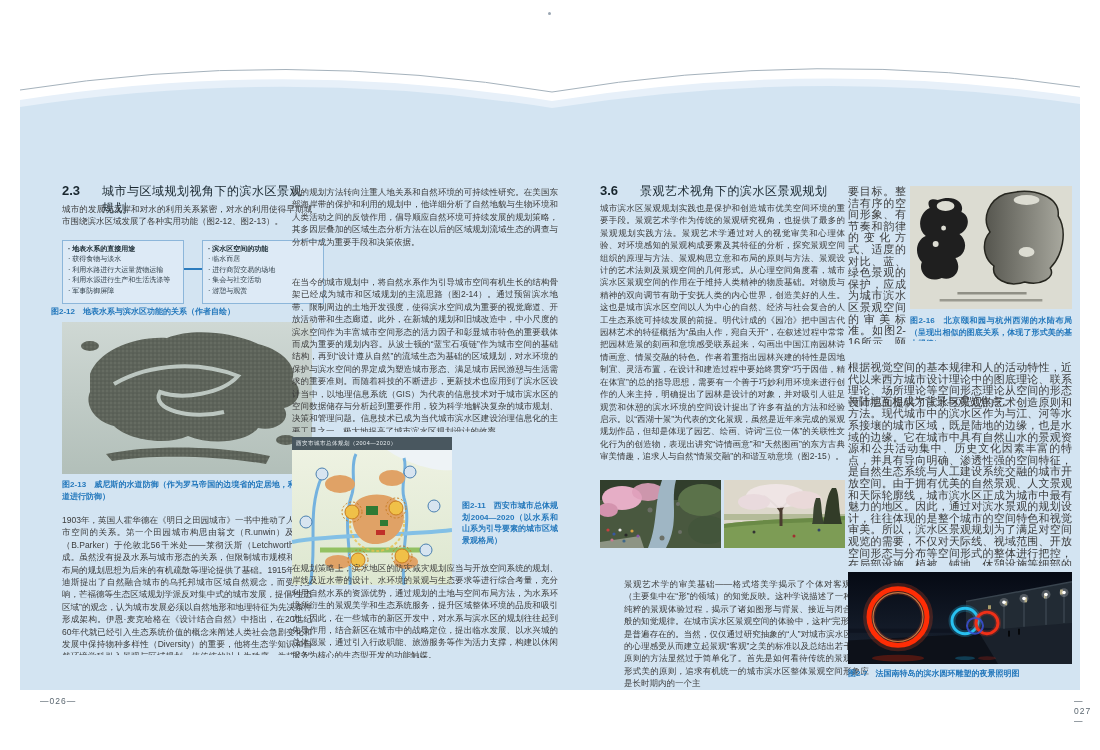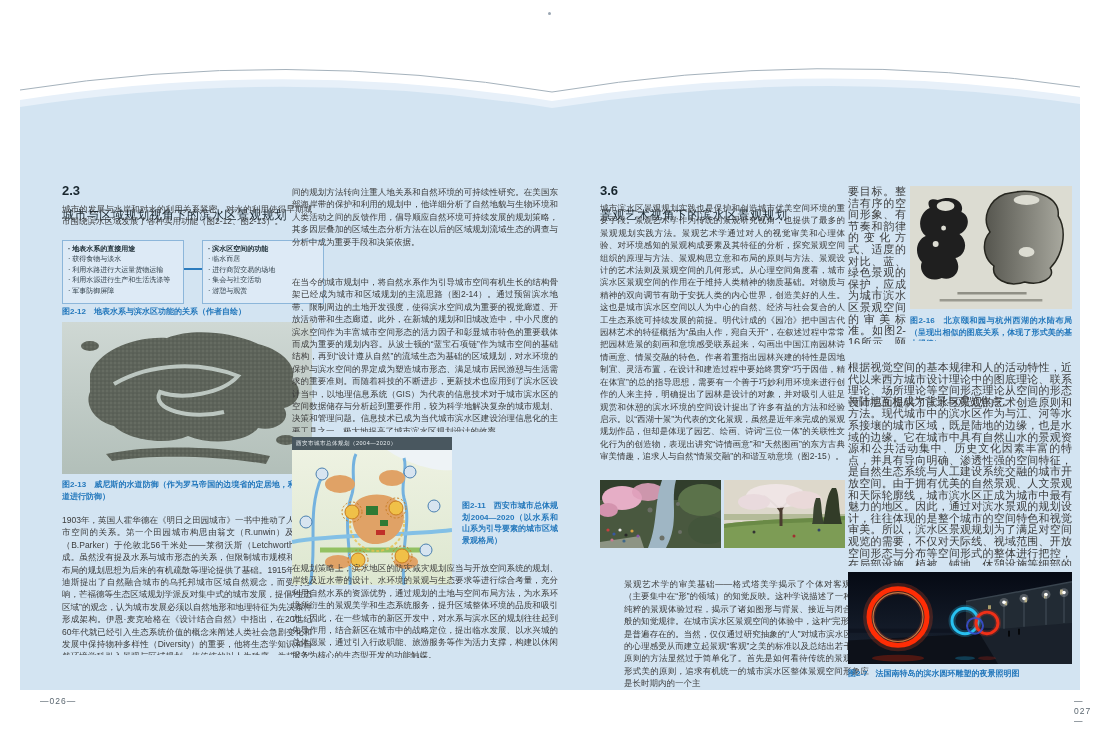--- a/index.html
+++ b/index.html
@@ -3,21 +3,21 @@
 <meta charset="utf-8">
 <style>
   html,body{margin:0;padding:0;background:#ffffff;}
   body{font-family:"Liberation Sans","DejaVu Sans",sans-serif;}
   #spread{position:relative;width:1100px;height:750px;background:#fff;overflow:hidden;}
   #bg-svg{position:absolute;left:0;top:0;z-index:0;}
   .layer{position:absolute;z-index:2;}
   .body-text{font-size:8.5px;line-height:12.4px;color:#3b3b3b;text-align:justify;overflow:hidden;}
   .body-text-sm{font-size:11px;line-height:11.6px;color:#3b3b3b;text-align:justify;overflow:hidden;}
   .caption{font-size:8px;line-height:11.5px;color:#2478bc;font-weight:bold;text-align:justify;overflow:hidden;}
-  .sec-head{display:flex;gap:9px;align-items:baseline;color:#18262e;flex-direction:column;}
+  .sec-head{display:flex;gap:22px;align-items:baseline;color:#18262e;}
   .sec-no{font-size:13px;font-weight:bold;}
   .sec-title{font-size:12px;font-weight:normal;letter-spacing:0.5px;}
   .diag-box{position:absolute;top:0;width:110px;min-height:56px;background:#ddeaf6;border:1px solid #8cb6da;padding:3px 5px;font-size:7px;line-height:10.4px;color:#34424c;}
   .diag-line{white-space:nowrap;overflow:hidden;}
   .diag-title{font-weight:bold;color:#203038;}
   .diag-arrow{position:absolute;left:122px;top:28px;width:24px;height:2px;background:#2b7bbd;}
   .diag-arrow:after{content:"";position:absolute;right:-7px;top:-4px;border-left:8px solid #2b7bbd;border-top:5px solid transparent;border-bottom:5px solid transparent;}
   .fig{overflow:hidden;}
   .map-header{position:absolute;left:0;top:0;right:0;height:13px;background:#49575f;color:#e9eef1;font-size:5.5px;line-height:13px;padding-left:4px;letter-spacing:0.5px;overflow:hidden;}
   .page-num{font-size:8.5px;color:#5b6770;letter-spacing:1px;}
@@ -52,21 +52,21 @@
     </div>
     <div class="diag-arrow"></div>
     <div class="diag-box" style="left:140px;">
       <div class="diag-line diag-title">· <span>滨水区空间的功能</span></div>
       <div class="diag-line">· <span>临水而居</span></div>
       <div class="diag-line">· <span>进行商贸交易的场地</span></div>
       <div class="diag-line">· <span>集会与社交活动</span></div>
       <div class="diag-line">· <span>游憩与观赏</span></div>
     </div>
   </div>
-  <div class="layer caption" style="left:62px;top:306px;width:250px;">图2-12　地表水系与滨水区功能的关系（作者自绘）</div>
+  <div class="layer caption" style="left:51px;top:306px;width:250px;">图2-12　地表水系与滨水区功能的关系（作者自绘）</div>
 
   <div class="layer fig" style="left:62px;top:322px;width:250px;height:152px;">
     <svg width="250" height="152" viewBox="0 0 250 152" preserveAspectRatio="none">
       <defs>
         <linearGradient id="sea" x1="0" y1="0" x2="0" y2="1">
           <stop offset="0" stop-color="#cfd8d4"></stop>
             <stop offset="1" stop-color="#b2bfb9"></stop>
         </linearGradient>
         <pattern id="vtx" width="4" height="4" patternUnits="userSpaceOnUse">
           <rect width="4" height="4" fill="#5d635a"></rect>

